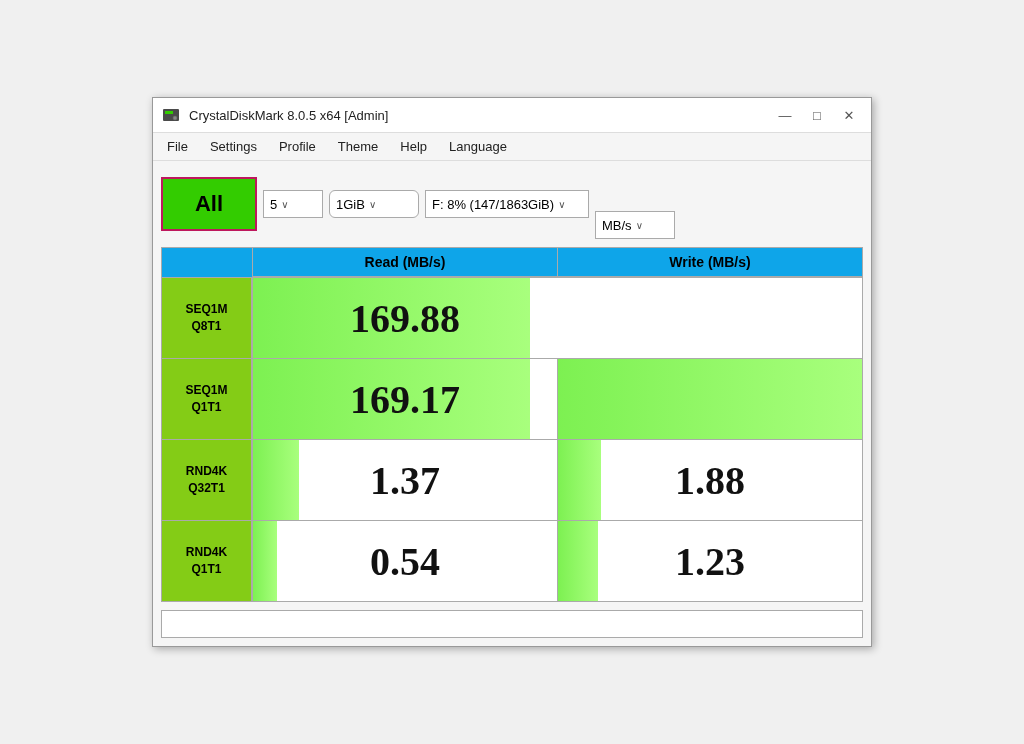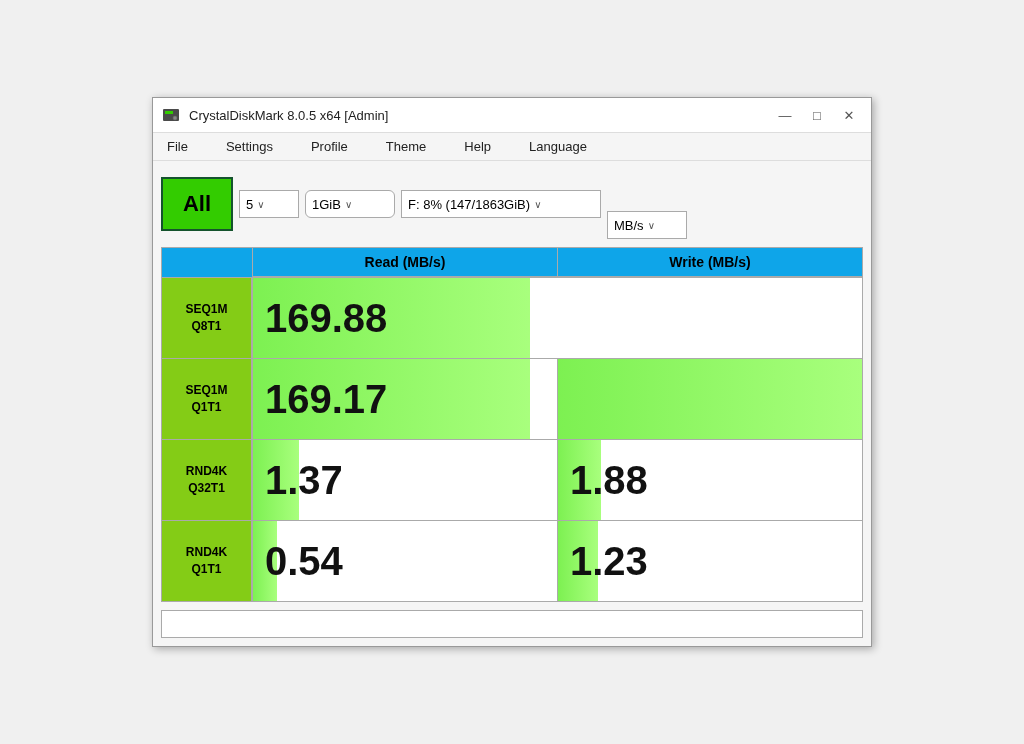--- a/index.html
+++ b/index.html
@@ -56,21 +56,21 @@
       align-items: center;
       justify-content: center;
     }
 
     .menu-bar {
       background: #f5f5f5;
       display: flex;
       align-items: center;
       padding: 2px 4px;
       border-bottom: 1px solid #ddd;
-      gap: 18px;
+      gap: 2px;
     }
     .menu-item {
       padding: 4px 10px;
       font-size: 13px;
       color: #222;
       cursor: pointer;
       border-radius: 2px;
     }
 
     .main-content {
@@ -82,42 +82,42 @@
       display: flex;
       align-items: center;
       gap: 6px;
       margin-bottom: 8px;
     }
     .all-btn {
       background: #33cc00;
       color: #000;
       font-weight: bold;
       font-size: 22px;
-      border: 2px solid #14532d;
-      width: 72px;
+      border: 2px solid #be185d;
+      width: 96px;
       height: 54px;
       cursor: pointer;
       display: flex;
       align-items: center;
       justify-content: center;
     }
     .dropdown {
       border: 1px solid #aaa;
       background: #fff;
       padding: 3px 6px;
       font-size: 13px;
       height: 28px;
       cursor: pointer;
       display: flex;
       align-items: center;
       gap: 4px;
     }
     .dropdown-runs { width: 60px; }
     .dropdown-size { width: 90px; border-radius: 6px; }
-    .dropdown-drive { width: 200px; }
+    .dropdown-drive { width: 164px; }
     .dropdown-unit { width: 80px; margin-top: 42px; }
     .chevron { font-size: 10px; color: #555; }
 
     .results-area {
       border: 1px solid #aaa;
       background: #fff;
     }
     .results-header {
       display: grid;
       grid-template-columns: 90px 1fr 1fr;
@@ -147,29 +147,30 @@
       font-size: 12px;
       text-align: center;
       padding: 8px 4px;
       border-right: 1px solid #aaa;
       line-height: 1.4;
       min-height: 80px;
     }
     .row-value {
       display: flex;
       align-items: center;
-      justify-content: flex-start;
+      justify-content: center;
       padding: 8px 12px;
       font-size: 40px;
       font-weight: bold;
       color: #111;
       position: relative;
       border-left: 1px solid #aaa;
       overflow: hidden;
       min-height: 80px;
+      font-family: Liberation Serif, serif;
     }
     .bar-bg {
       position: absolute;
       left: 0;
       top: 0;
       bottom: 0;
       background: linear-gradient(to right, #66ee33, #99ff66);
       opacity: 0.85;
       z-index: 0;
     }

